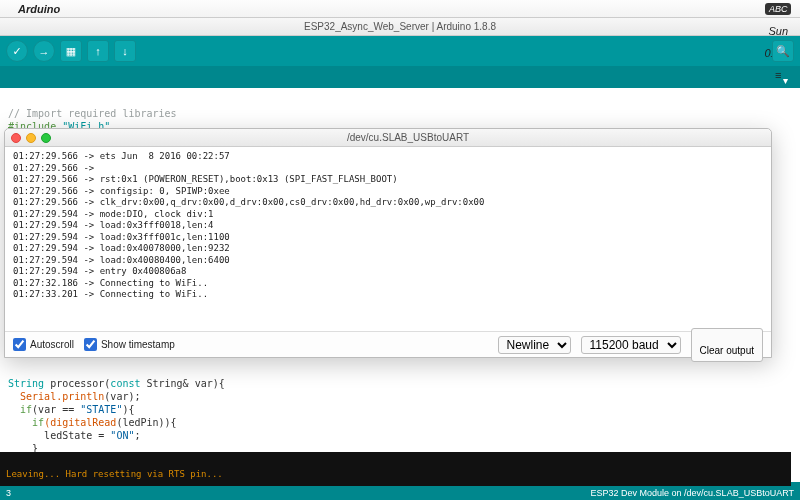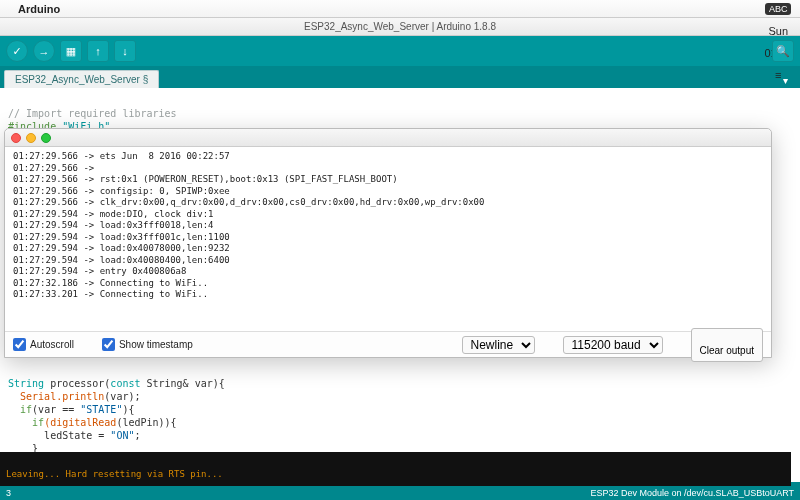--- a/index.html
+++ b/index.html
@@ -16,20 +16,21 @@
   .mac-menubar {
     height: 18px;
     background: linear-gradient(#fdfdfd,#f3f3f3);
     border-bottom: 1px solid #ccc;
     display: flex;
     align-items: center;
     padding: 8px 8px;
     font-size: 11px;
     color: #222;
     justify-content: space-between;
+    font-style: italic;
   }
   .mac-menubar .left { display:flex; align-items:center; gap:10px; }
   .mac-menubar .right { display:flex; align-items:center; gap:10px;flex-direction:column; }
   .apple { font-size:12px; }
   .mac-right-item { font-size:11px; }
   .badge { background:#333;color:#fff;border-radius:3px;padding:1px 4px;font-size:9px; }
   
   .window-title {
     height: 18px;
     background: linear-gradient(#f7f7f7,#e9e9e9);
@@ -153,21 +154,21 @@
     font-size:9px;
     line-height:11.5px;
     padding:4px 8px;
     color:#222;
     white-space:pre;
     overflow:hidden;
     background:#fff;
   }
   .serial-footer {
     height:26px;border-top:1px solid #ddd;display:flex;align-items:center;
-    padding:0 8px;gap:28px;font-size:10px;color:#222;
+    padding:0 8px;gap:10px;font-size:10px;color:#222;
   }
   .chk { display:flex;align-items:center;gap:4px; }
   .chk input { accent-color:#2a6cd6; }
   .serial-footer .spacer { flex:1; }
   .sel { border:1px solid #bcbcbc;border-radius:3px;background:#fafafa;height:18px;font-size:12px;padding:0 4px; }
   .clear-btn { border:1px solid #bcbcbc;border-radius:3px;background:#fafafa;height:18px;font-size:10px;padding:16px 8px;cursor:pointer; }
   
   .green-bar { height:16px;background:#00878d; }
 </style>
 </head>
@@ -199,23 +200,20 @@
 <div class="arduino-toolbar">
   <div class="tb-btn">✓</div>
   <div class="tb-btn">→</div>
   <div class="tb-btn sq">▦</div>
   <div class="tb-btn sq">↑</div>
   <div class="tb-btn sq">↓</div>
   <div class="tb-btn sq tb-right">🔍</div>
 </div>
 
 <div class="tab-strip">
-  <div class="tab">
-    <span>ESP32_Async_Web_Server §</span>
-  </div>
   <div class="menu">▾</div>
 </div>
 
 <div class="editor" style="height:42px;">
 <span class="gray">// Import required libraries</span>
 <span class="green">#include</span> <span class="str">"WiFi.h"</span>
  
  
  
 </div>
@@ -240,20 +238,21 @@
 
 <div class="green-bar"></div>
 
 <div class="serial-window">
   <div class="serial-titlebar">
     <div class="traffic">
       <span class="t-red"></span>
       <span class="t-yel"></span>
       <span class="t-grn"></span>
     </div>
+    <div class="title">/dev/cu.SLAB_USBtoUART</div>
   </div>
   <div class="serial-output"><span>01:27:29.566 -&gt; ets Jun  8 2016 00:22:57</span>
 <span>01:27:29.566 -&gt; </span>
 <span>01:27:29.566 -&gt; rst:0x1 (POWERON_RESET),boot:0x13 (SPI_FAST_FLASH_BOOT)</span>
 <span>01:27:29.566 -&gt; configsip: 0, SPIWP:0xee</span>
 <span>01:27:29.566 -&gt; clk_drv:0x00,q_drv:0x00,d_drv:0x00,cs0_drv:0x00,hd_drv:0x00,wp_drv:0x00</span>
 <span>01:27:29.594 -&gt; mode:DIO, clock div:1</span>
 <span>01:27:29.594 -&gt; load:0x3fff0018,len:4</span>
 <span>01:27:29.594 -&gt; load:0x3fff001c,len:1100</span>
 <span>01:27:29.594 -&gt; load:0x40078000,len:9232</span>

